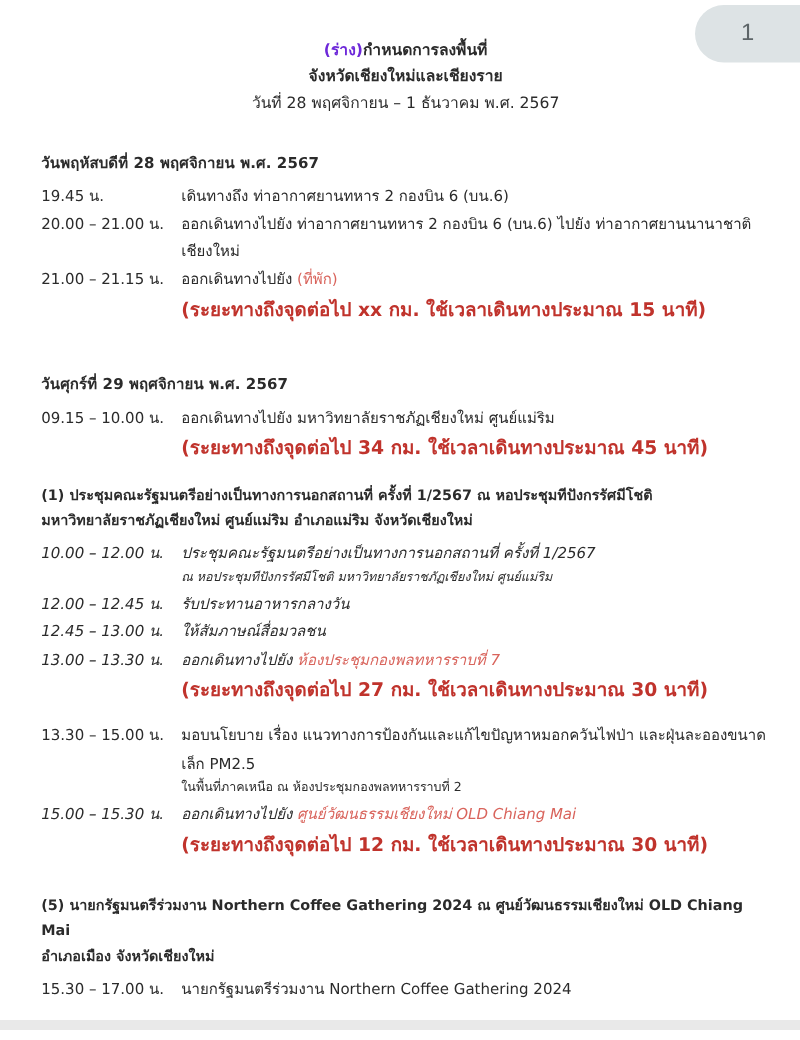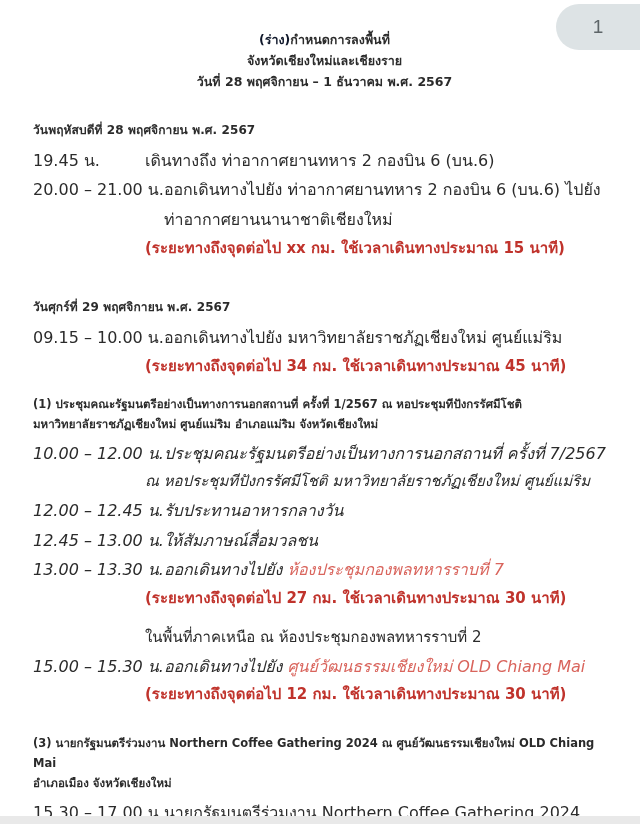--- a/index.html
+++ b/index.html
@@ -60,43 +60,42 @@
     text-align: center;
     margin: 0 0 26px 0;
   }
   .title-line-1,
   .title-line-2 {
     font-size: 12.5px;
     font-weight: bold;
     line-height: 1.65;
     color: #2b2b2b;
   }
-  .title-draft { color: #0f172a; }
+  .title-draft { color: #6d28d9; }
   .title-line-3 {
     font-size: 12.5px;
     line-height: 1.8;
     color: #2b2b2b;
-    font-weight: bold;
   }
 
   
   .day-heading {
     font-size: 12px;
     font-weight: bold;
     margin: 0 0 7px 0;
     letter-spacing: 0.1px;
   }
   .day-block { margin-bottom: 20px; }
   .day-block.second { margin-bottom: 0; }
 
   
   .row {
     display: flex;
     align-items: flex-start;
-    font-size: 16px;
+    font-size: 12px;
     line-height: 1.85;
   }
   .row .time {
     flex: 0 0 112px;
     white-space: nowrap;
     color: #2b2b2b;
   }
   .row .desc {
     flex: 1 1 auto;
     color: #2b2b2b;
@@ -106,21 +105,21 @@
 
   .note {
     margin-left: 112px;
     font-size: 15px;
     line-height: 1.85;
     font-weight: bold;
     color: #c0332c;
   }
   .subline {
     margin-left: 112px;
-    font-size: 15px;
+    font-size: 10px;
     line-height: 1.85;
     color: #2b2b2b;
   }
   .subline.italic { font-style: italic; }
 
   .hi { color: #d9645c; }
   .hi-italic { color: #d9645c; font-style: italic; }
 
   
   .section-heading {
@@ -151,20 +150,24 @@
       <div class="row">
         <div class="time">19.45 น.</div>
         <div class="desc">เดินทางถึง ท่าอากาศยานทหาร 2 กองบิน 6 (บน.6)</div>
       </div>
 
       <div class="row">
         <div class="time">20.00 – 21.00 น.</div>
         <div class="desc">ออกเดินทางไปยัง ท่าอากาศยานทหาร 2 กองบิน 6 (บน.6) ไปยัง ท่าอากาศยานนานาชาติเชียงใหม่</div>
       </div>
 
+      <div class="row">
+        <div class="time">21.00 – 21.15 น.</div>
+        <div class="desc"><span>ออกเดินทางไปยัง </span><span class="hi">(ที่พัก)</span></div>
+      </div>
 
       <div class="note">(ระยะทางถึงจุดต่อไป xx กม. ใช้เวลาเดินทางประมาณ 15 นาที)</div>
     </div>
 
     <div class="gap-lg"></div>
 
     <div class="day-block second">
       <div class="day-heading">วันศุกร์ที่ 29 พฤศจิกายน พ.ศ. 2567</div>
 
       <div class="row">
@@ -173,21 +176,21 @@
       </div>
       <div class="note">(ระยะทางถึงจุดต่อไป 34 กม. ใช้เวลาเดินทางประมาณ 45 นาที)</div>
 
       <div class="section-heading">
         <div>(1) ประชุมคณะรัฐมนตรีอย่างเป็นทางการนอกสถานที่ ครั้งที่ 1/2567 ณ หอประชุมทีปังกรรัศมีโชติ</div>
         <div>มหาวิทยาลัยราชภัฏเชียงใหม่ ศูนย์แม่ริม อำเภอแม่ริม จังหวัดเชียงใหม่</div>
       </div>
 
       <div class="row italic">
         <div class="time">10.00 – 12.00 น.</div>
-        <div class="desc">ประชุมคณะรัฐมนตรีอย่างเป็นทางการนอกสถานที่ ครั้งที่ 7/2567</div>
+        <div class="desc">ประชุมคณะรัฐมนตรีอย่างเป็นทางการนอกสถานที่ ครั้งที่ 1/2567</div>
       </div>
       <div class="subline italic">ณ หอประชุมทีปังกรรัศมีโชติ มหาวิทยาลัยราชภัฏเชียงใหม่ ศูนย์แม่ริม</div>
 
       <div class="row italic">
         <div class="time">12.00 – 12.45 น.</div>
         <div class="desc">รับประทานอาหารกลางวัน</div>
       </div>
 
       <div class="row italic">
         <div class="time">12.45 – 13.00 น.</div>
@@ -197,33 +200,37 @@
       <div class="row italic">
         <div class="time">13.00 – 13.30 น.</div>
         <div class="desc"><span>ออกเดินทางไปยัง </span><span class="hi-italic">ห้องประชุมกองพลทหารราบที่ 7</span></div>
       </div>
 
       <div class="note">(ระยะทางถึงจุดต่อไป 27 กม. ใช้เวลาเดินทางประมาณ 30 นาที)</div>
 
       <div class="gap-md"></div>
 
 
+      <div class="row">
+        <div class="time">13.30 – 15.00 น.</div>
+        <div class="desc">มอบนโยบาย เรื่อง แนวทางการป้องกันและแก้ไขปัญหาหมอกควันไฟป่า และฝุ่นละอองขนาดเล็ก PM2.5</div>
+      </div>
       <div class="subline">ในพื้นที่ภาคเหนือ ณ ห้องประชุมกองพลทหารราบที่ 2</div>
 
       <div class="row italic">
         <div class="time">15.00 – 15.30 น.</div>
         <div class="desc"><span>ออกเดินทางไปยัง </span><span class="hi-italic">ศูนย์วัฒนธรรมเชียงใหม่ OLD Chiang Mai</span></div>
       </div>
 
       <div class="note">(ระยะทางถึงจุดต่อไป 12 กม. ใช้เวลาเดินทางประมาณ 30 นาที)</div>
 
       <div class="gap-md"></div>
 
       <div class="section-heading">
-        <div>(3) นายกรัฐมนตรีร่วมงาน Northern Coffee Gathering 2024 ณ ศูนย์วัฒนธรรมเชียงใหม่ OLD Chiang Mai</div>
+        <div>(5) นายกรัฐมนตรีร่วมงาน Northern Coffee Gathering 2024 ณ ศูนย์วัฒนธรรมเชียงใหม่ OLD Chiang Mai</div>
         <div>อำเภอเมือง จังหวัดเชียงใหม่</div>
       </div>
 
       <div class="row">
         <div class="time">15.30 – 17.00 น.</div>
         <div class="desc">นายกรัฐมนตรีร่วมงาน Northern Coffee Gathering 2024</div>
       </div>
 
     </div>
 

